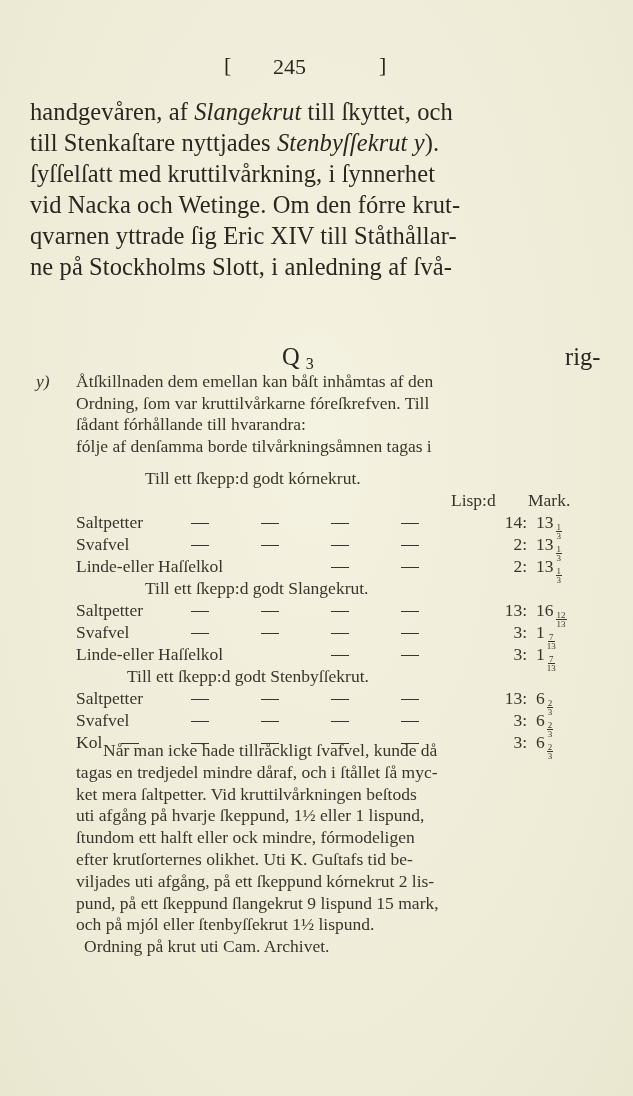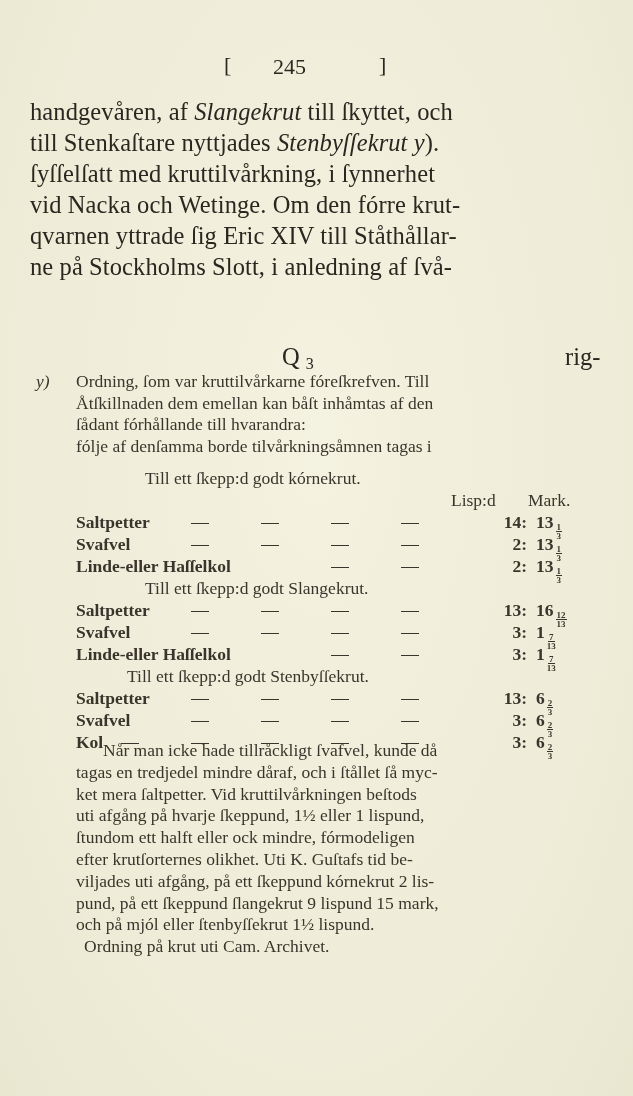--- a/index.html
+++ b/index.html
@@ -95,21 +95,20 @@
       line-height: 22px;
       position: relative;
     }
     .tb-head .h1 { position: absolute; left: 375px; }
     .tb-head .h2 { position: absolute; left: 452px; }
     .row {
       height: 22px;
       line-height: 22px;
       position: relative;
       white-space: nowrap;
-      font-weight: bold;
     }
     .row .name { position: absolute; left: 0; }
     .row .dash { position: absolute; width: 18px; border-top: 1.3px solid #3a352c; top: 12px; }
     .row .lisp { position: absolute; right: 76px; text-align: left; }
     .row .mark { position: absolute; left: 460px; }
     .frac {
       display: inline-flex;
       flex-direction: column;
       align-items: center;
       font-size: 9px;
@@ -166,24 +165,24 @@
   </div>
 
   <div class="sig">
     <span class="mark"><span>Q</span><sub>3</sub></span>
     <span class="catch">rig-</span>
   </div>
 
   <div class="note">
     <span class="marker">y)</span>
     <div class="nline">
+        <span>Åtſkillnaden dem emellan kan båſt inhåmtas af den</span>
+      </div>
+    <div class="nline">
         <span>Ordning, ſom var kruttilvårkarne fóreſkrefven. Till</span>
-      </div>
-    <div class="nline">
-        <span>Åtſkillnaden dem emellan kan båſt inhåmtas af den</span>
       </div>
     <div class="nline last">
         <span>ſådant fórhållande till hvarandra:</span>
       </div>
     <div class="nline">
         <span>fólje af denſamma borde tilvårkningsåmnen tagas i</span>
       </div>
   </div>
 
   <div class="table-block">

